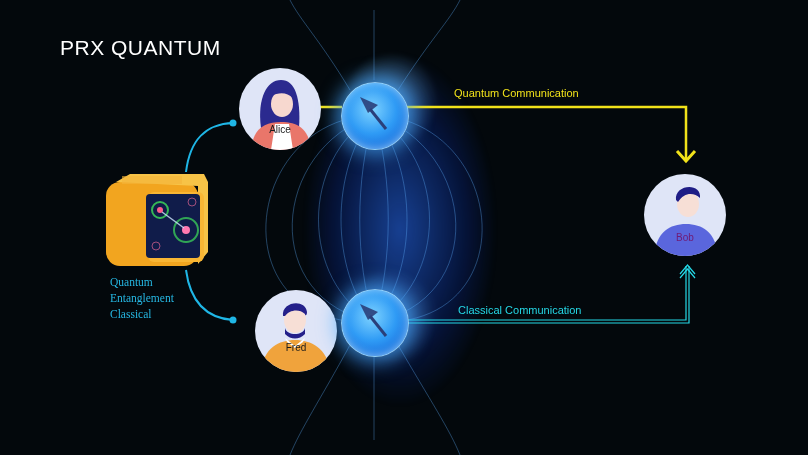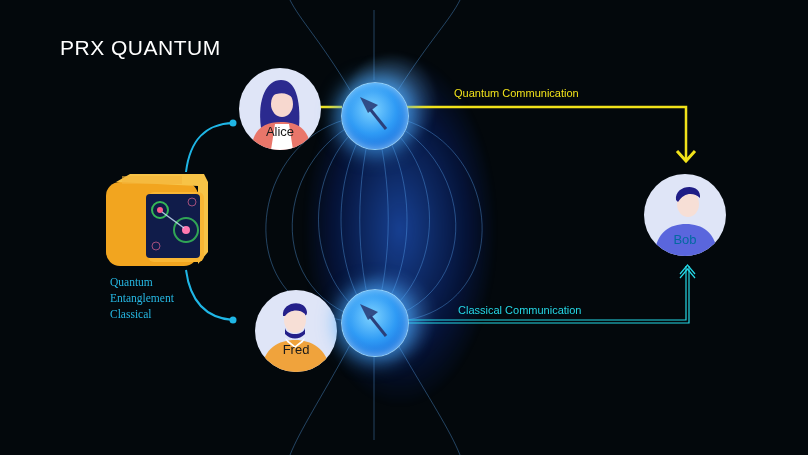--- a/index.html
+++ b/index.html
@@ -29,26 +29,26 @@
   .label.quantum { left: 454px; top: 87px; color: #f1e21a; }
   .label.classical { left: 458px; top: 304px; color: #25d8e6; text-align: center; }
   .resources {
     position: absolute; left: 110px; top: 274px; color: #26b8e4; font-size: 11.5px; line-height: 16px; font-family: Liberation Serif, serif;
   }
   .avatar {
     position: absolute; width: 82px; height: 82px; border-radius: 50%;
     background: #dfe5f7; overflow: hidden;
   }
   .avatar .name {
-    position: absolute; left: 0; right: 0; text-align: center; font-size: 13px; color: #1a1a1a;
+    position: absolute; left: 0; right: 0; text-align: center; font-size: 10px; color: #1a1a1a;
   }
   .avatar.alice { left: 239px; top: 68px; }
   .avatar.fred { left: 255px; top: 290px; }
   .avatar.bob { left: 644px; top: 174px; }
-  .avatar.bob .name { color: #0369a1; }
+  .avatar.bob .name { color: #701a75; }
   .orb {
     position: absolute; width: 66px; height: 66px; border-radius: 50%;
     background: radial-gradient(circle at 45% 40%, #7fd3ff 0%, #2f9bf5 45%, #1665d8 85%);
     box-shadow: 0 0 18px 6px rgba(70,170,255,0.65), inset 0 0 8px rgba(200,240,255,0.7);
     border: 1px solid rgba(170,225,255,0.8);
   }
   .orb.top { left: 341px; top: 82px; }
   .orb.bottom { left: 341px; top: 289px; }
   .device {
     position: absolute; left: 104px; top: 172px; width: 106px; height: 98px;

